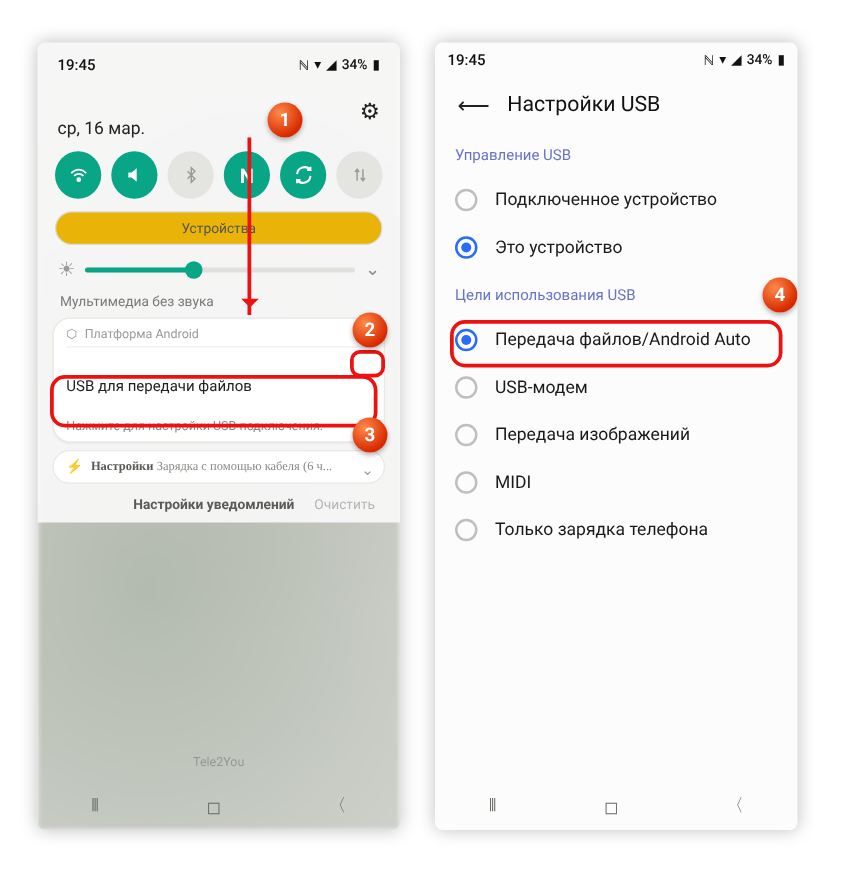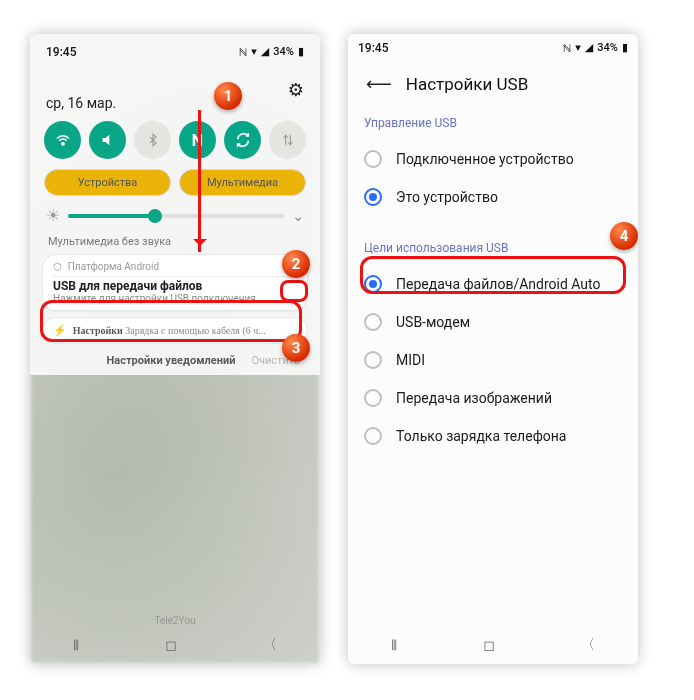--- a/index.html
+++ b/index.html
@@ -86,41 +86,41 @@
   }
   .notif-card {
     background: #fff; border: 1px solid #e8e8e5; border-radius: 14px;
     margin: 0 2px 6px 2px; padding: 6px 10px; position: relative;
     box-shadow: 0 1px 1px rgba(0,0,0,.04);
   }
   .notif-header {
     display: flex; align-items: center; gap: 6px; font-size: 10px; color: #9a9a96;
     padding-bottom: 4px; border-bottom: 1px solid #eee;
   }
-  .notif-title { font-size: 12px; color: #222; margin-top: 2px; font-weight: 700; }
-  .notif-sub { font-size: 10px; color: #8a8a86; margin-top: 0; }
+  .notif-title { font-size: 12px; color: #222; margin-top: 24px; font-weight: 400; }
+  .notif-sub { font-size: 10px; color: #8a8a86; margin-top: 20px; }
   .notif-card .chev {
     position: absolute; right: 8px; top: 8px; color: #9a9a96; font-size: 12px;
   }
   .notif-power {
     background: #fff; border: 1px solid #e8e8e5; border-radius: 14px;
     margin: 0 2px 6px 2px; padding: 6px 10px; position: relative;
     display:flex; align-items:center; gap:6px;
   }
   .notif-power .icon { color:#9a9a96; font-size:11px; }
   .notif-power .t { font-size:10px; color:#8a8a86;font-family:Liberation Serif, serif; }
   .notif-power .chev { position:absolute; right:8px; top:8px; color:#9a9a96; font-size:12px; }
   .footer-row {
     display:flex; justify-content:flex-end; gap:16px;
     font-size:11px; padding:4px 10px 8px 0;
   }
   .footer-row .a { color:#5a5a56; font-weight:700;margin-left:21px; }
   .footer-row .b { color:#b5b5b2; }
   .left-bottom {
-    position:absolute; z-index:0; bottom:38px; left:0; right:0;
+    position:absolute; z-index:0; bottom:48px; left:0; right:0;
     text-align:center; color:rgba(70,70,70,.35); font-size:10px;
   }
   .navbar {
     position:absolute; bottom:10px; left:0; right:0;
     display:flex; justify-content:space-around; align-items:center;
     z-index:2;
   }
   .navbar .nb { color:#6a6a66; font-size:14px; }
   
   .hl {
@@ -216,21 +216,20 @@
         </div>
       <div class="qs off">
           <svg width="14" height="14" viewBox="0 0 24 24" fill="none" stroke="#9a9a96" stroke-width="2">
             <path d="M8 4v16M16 4v16M5 8l3-4 3 4M19 16l-3 4-3-4"></path>
           </svg>
         </div>
     </div>
 
     <div class="chip-row">
       <div class="chip">Устройства</div>
-      <div class="chip">Мультимедиа</div>
     </div>
 
     <div class="brightness">
       <span style="color:#9a9a96">☀</span>
       <div class="br-track">
         <div class="br-fill"></div>
         <div class="br-thumb"></div>
       </div>
       <span class="br-chev">⌄</span>
     </div>
@@ -296,36 +295,36 @@
     <div class="group-label">Управление USB</div>
     <div class="radio-row">
       <span class="radio"></span>
       <span class="lbl">Подключенное устройство</span>
     </div>
     <div class="radio-row">
       <span class="radio checked"></span>
       <span class="lbl">Это устройство</span>
     </div>
 
-    <div class="group-label" style="margin-top:21px">Цели использования USB</div>
+    <div class="group-label" style="margin-top:8px">Цели использования USB</div>
     <div class="radio-row">
       <span class="radio checked"></span>
       <span class="lbl">Передача файлов/Android Auto</span>
     </div>
     <div class="radio-row">
       <span class="radio"></span>
       <span class="lbl">USB-модем</span>
     </div>
     <div class="radio-row">
       <span class="radio"></span>
+      <span class="lbl">Передача изображений</span>
+    </div>
+    <div class="radio-row">
+      <span class="radio"></span>
       <span class="lbl">MIDI</span>
-    </div>
-    <div class="radio-row">
-      <span class="radio"></span>
-      <span class="lbl">Передача изображений</span>
     </div>
     <div class="radio-row">
       <span class="radio"></span>
       <span class="lbl">Только зарядка телефона</span>
     </div>
   </div>
 
   <div class="navbar">
     <span class="nb">⦀</span>
     <span class="nb">◻</span>

